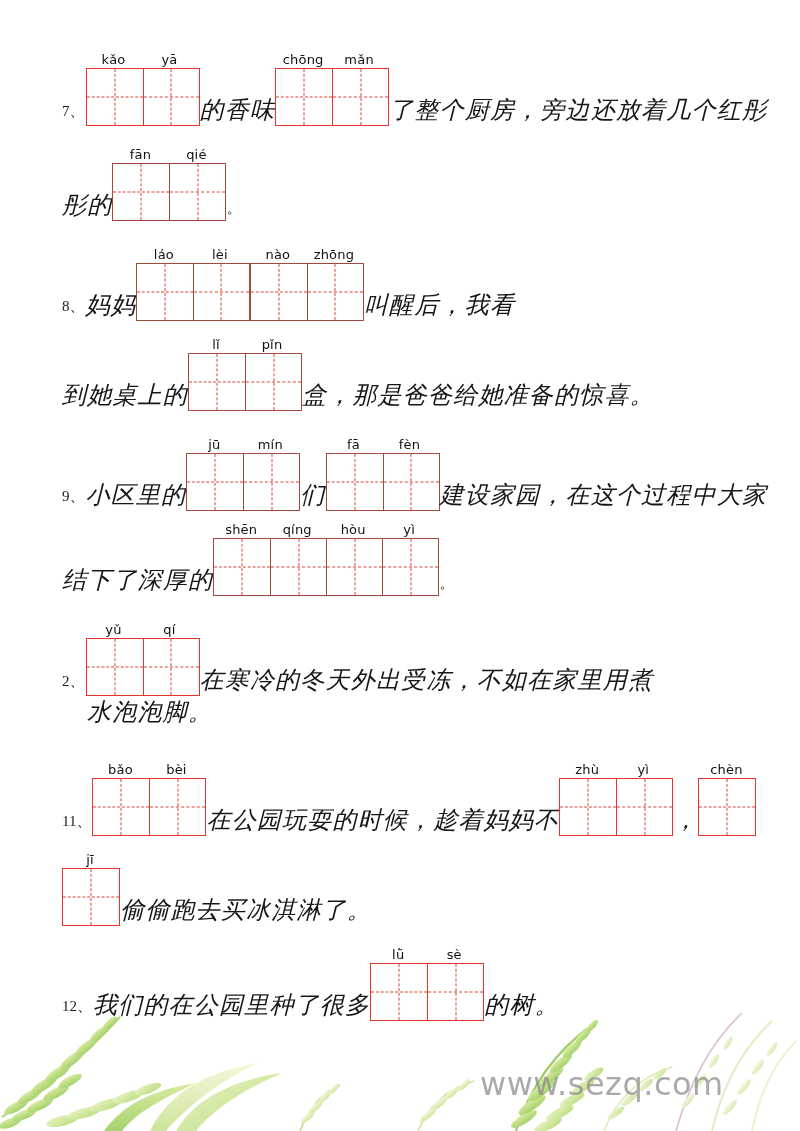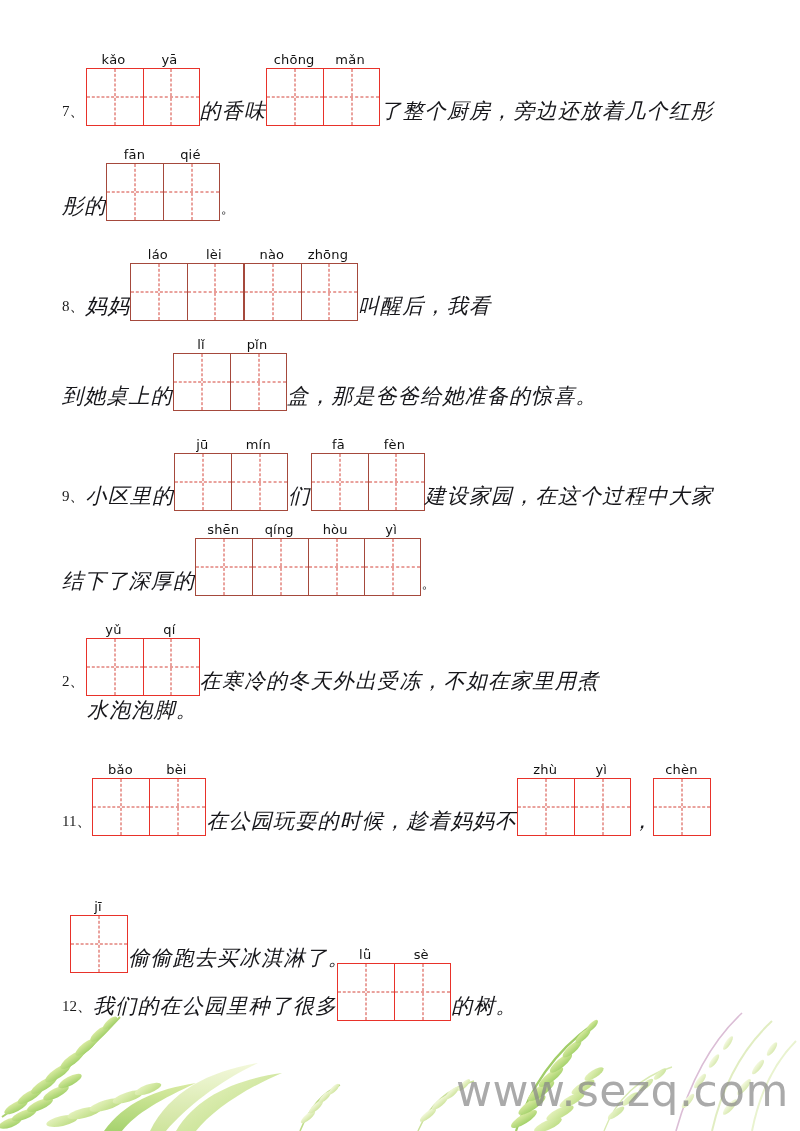--- a/index.html
+++ b/index.html
@@ -49,21 +49,21 @@
     font-size: 15px;
     color: #1a1a1a;
     line-height: 1;
     padding-bottom: 7px;
     margin-right: 1px;
     letter-spacing: 0px;
   }
 
   .txt {
     font-family: "DejaVu Serif", "Liberation Serif", serif;
-    font-size: 21px;
+    font-size: 24px;
     color: #16161a;
     line-height: 1;
     padding-bottom: 4px;
     letter-spacing: 1.2px;
     font-style: italic;
     font-weight: 500;
   }
   .txt.small-end {
     font-size: 15px;
     letter-spacing: 0;
@@ -131,24 +131,24 @@
     font-family: "DejaVu Sans", sans-serif;
     font-size: 13px;
     color: #111;
     line-height: 15px;
     letter-spacing: 0.2px;
   }
 
   
   .watermark {
     position: absolute;
-    left: 456px;
+    left: 480px;
     top: 1065px;
     font-family: "DejaVu Sans", "Liberation Sans", sans-serif;
-    font-size: 44px;
+    font-size: 32px;
     color: #8a8a8a;
     opacity: 0.72;
     letter-spacing: 0.5px;
     z-index: 6;
     pointer-events: none;
   }
 
   
   .decor {
     position: absolute;
@@ -451,21 +451,21 @@
           <span class="txt">，</span>
           <div class="gridwrap">
             <div class="pinyins">
               <span class="py">chèn</span>
             </div>
             <div class="grid bright">
               <div class="cell"></div>
             </div>
           </div>
         </div>
-        <div class="line" style="position: absolute; top: 90px; left: 8px; padding-left: 62px; margin-top: 47px;">
+        <div class="line" style="position: absolute; top: 90px; left: 0px; padding-left: 62px;">
           <div class="gridwrap">
             <div class="pinyins">
               <span class="py">jī</span>
             </div>
             <div class="grid bright">
               <div class="cell"></div>
             </div>
           </div>
           <span class="txt">偷偷跑去买冰淇淋了。</span>
         </div>

